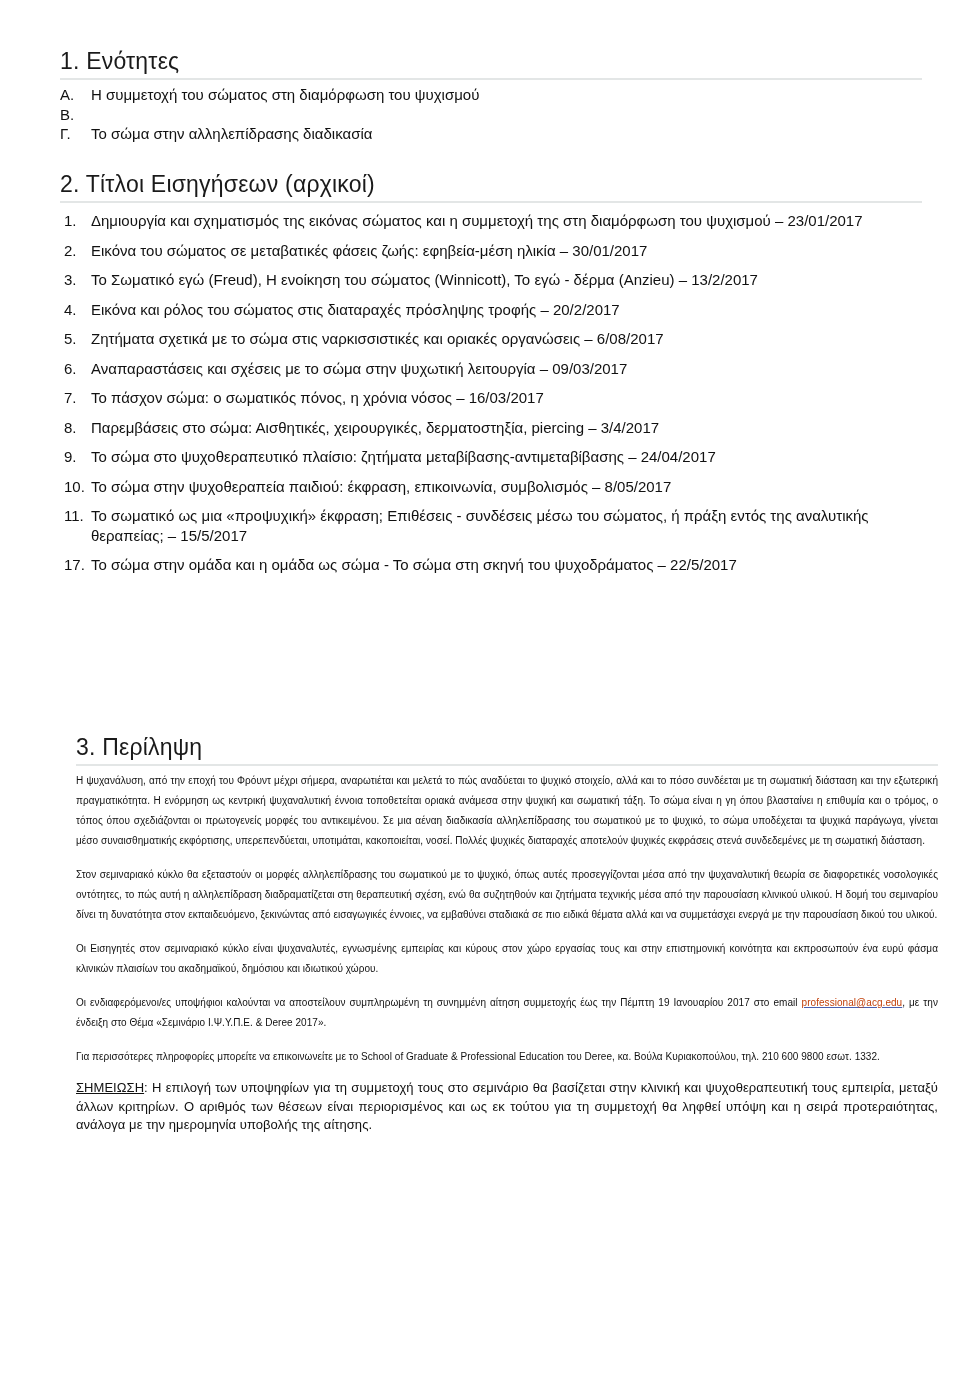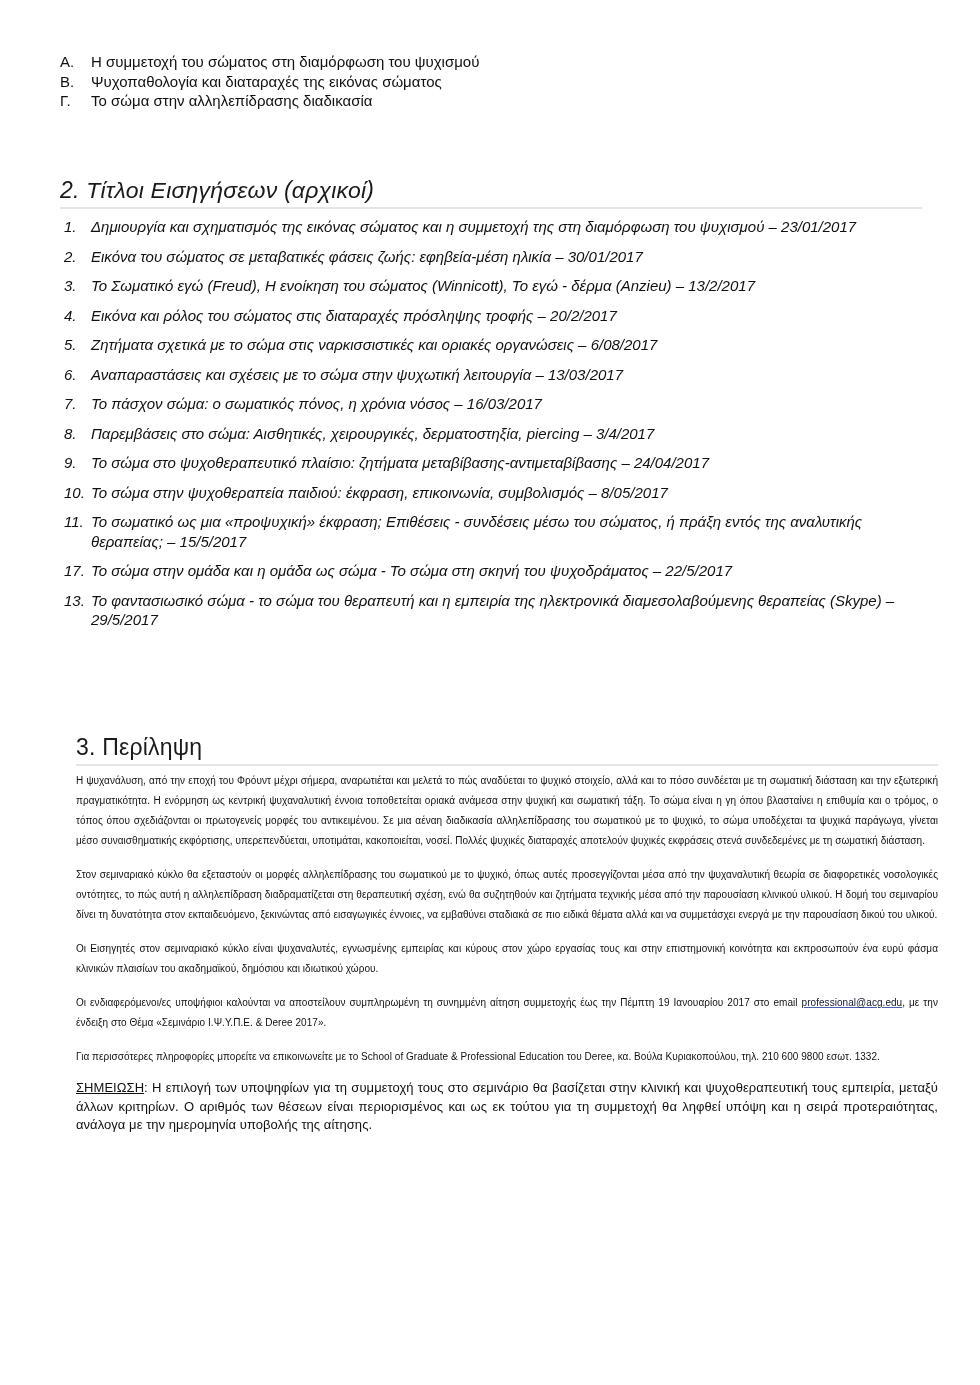--- a/index.html
+++ b/index.html
@@ -8,52 +8,52 @@
       font-family: "Liberation Sans", sans-serif; color: #111111;
     }
     .page { position: absolute; left: 60px; top: 0; width: 862px; }
     h2.sec {
       font-weight: normal; font-size: 23px; color: #1a1a1a;
       margin: 0; padding: 0 0 3px 0;
       border-bottom: 2px solid #e3e6e6; line-height: 28px;
       letter-spacing: 0.2px;
     }
     #s1 { position: absolute; top: 47px; left: 0; width: 862px; }
-    #s2 { position: absolute; top: 176px; left: 0; width: 862px; font-style: italic; }
+    #s2 { position: absolute; top: 170px; left: 0; width: 862px; }
     #s3 { position: absolute; top: 733px; left: 16px; width: 862px; }
     .letters { margin: 5px 0 0 0; padding: 0; list-style: none; }
     .letters li { display: flex; font-size: 15px; line-height: 19.5px; }
     .letters .mk { width: 31px; flex: none; }
     .topics { margin: 8px 0 0 0; padding: 0; list-style: none; }
     .topics li { display: flex; font-size: 15px; line-height: 19.5px; margin-bottom: 10px; }
     .topics .mk { width: 31px; flex: none; text-align: left; padding-left: 4px; box-sizing: border-box; }
     .topics .tx { flex: 1; }
     .para {
       font-size: 10px; line-height: 20px; text-align: justify;
       margin: 0 0 14px 0; letter-spacing: 0.05px;
     }
     .paras { margin-top: 5px; }
-    .email { color: #0f172a; text-decoration: underline; text-decoration-color: #4a5fb0; }
+    .email { color: #c2410c; text-decoration: underline; text-decoration-color: #4a5fb0; }
     .note { font-size: 13px; line-height: 18.5px; text-align: justify; margin-top: -2px; }
     .note .lbl { text-decoration: underline; }
   </style>
 </head>
 <body>
 
 <div class="page">
 
   <section id="s1">
+    <h2 class="sec">1. Ενότητες</h2>
     <ul class="letters">
       <li>
           <span class="mk">Α.</span>
           <span>Η συμμετοχή του σώματος στη διαμόρφωση του ψυχισμού</span>
         </li>
       <li>
           <span class="mk">Β.</span>
-          <span>Ψυχοπαθολογία και διαταραχές της εικόνας σώματος</span>
         </li>
       <li>
           <span class="mk">Γ.</span>
           <span>Το σώμα στην αλληλεπίδρασης διαδικασία</span>
         </li>
     </ul>
   </section>
 
   <section id="s2">
     <h2 class="sec">2. Τίτλοι Εισηγήσεων (αρχικοί)</h2>
@@ -73,21 +73,21 @@
       <li>
           <span class="mk">4.</span>
           <span class="tx">Εικόνα και ρόλος του σώματος στις διαταραχές πρόσληψης τροφής – 20/2/2017</span>
         </li>
       <li>
           <span class="mk">5.</span>
           <span class="tx">Ζητήματα σχετικά με το σώμα στις ναρκισσιστικές και οριακές οργανώσεις – 6/08/2017</span>
         </li>
       <li>
           <span class="mk">6.</span>
-          <span class="tx">Αναπαραστάσεις και σχέσεις με το σώμα στην ψυχωτική λειτουργία – 13/03/2017</span>
+          <span class="tx">Αναπαραστάσεις και σχέσεις με το σώμα στην ψυχωτική λειτουργία – 09/03/2017</span>
         </li>
       <li>
           <span class="mk">7.</span>
           <span class="tx">Το πάσχον σώμα: ο σωματικός πόνος, η χρόνια νόσος – 16/03/2017</span>
         </li>
       <li>
           <span class="mk">8.</span>
           <span class="tx">Παρεμβάσεις στο σώμα: Αισθητικές, χειρουργικές, δερματοστηξία, piercing – 3/4/2017</span>
         </li>
       <li>
@@ -99,24 +99,20 @@
           <span class="tx">Το σώμα στην ψυχοθεραπεία παιδιού: έκφραση, επικοινωνία, συμβολισμός – 8/05/2017</span>
         </li>
       <li>
           <span class="mk">11.</span>
           <span class="tx">Το σωματικό ως μια «προψυχική» έκφραση; Επιθέσεις - συνδέσεις μέσω του σώματος, ή πράξη εντός της αναλυτικής θεραπείας; – 15/5/2017</span>
         </li>
       <li>
           <span class="mk">17.</span>
           <span class="tx">Το σώμα στην ομάδα και η ομάδα ως σώμα - Το σώμα στη σκηνή του ψυχοδράματος – 22/5/2017</span>
         </li>
-      <li>
-          <span class="mk">13.</span>
-          <span class="tx">Το φαντασιωσικό σώμα - το σώμα του θεραπευτή και η εμπειρία της ηλεκτρονικά διαμεσολαβούμενης θεραπείας (Skype) – 29/5/2017</span>
-        </li>
     </ol>
   </section>
 
   <section id="s3">
     <h2 class="sec">3. Περίληψη</h2>
     <div class="paras">
       <p class="para">Η ψυχανάλυση, από την εποχή του Φρόυντ μέχρι σήμερα, αναρωτιέται και μελετά το πώς αναδύεται το ψυχικό στοιχείο, αλλά και το πόσο συνδέεται με τη σωματική διάσταση και την εξωτερική πραγματικότητα. Η ενόρμηση ως κεντρική ψυχαναλυτική έννοια τοποθετείται οριακά ανάμεσα στην ψυχική και σωματική τάξη. Το σώμα είναι η γη όπου βλασταίνει η επιθυμία και ο τρόμος, ο τόπος όπου σχεδιάζονται οι πρωτογενείς μορφές του αντικειμένου. Σε μια αέναη διαδικασία αλληλεπίδρασης του σωματικού με το ψυχικό, το σώμα υποδέχεται τα ψυχικά παράγωγα, γίνεται μέσο συναισθηματικής εκφόρτισης, υπερεπενδύεται, υποτιμάται, κακοποιείται, νοσεί. Πολλές ψυχικές διαταραχές αποτελούν ψυχικές εκφράσεις στενά συνδεδεμένες με τη σωματική διάσταση.</p>
       <p class="para">Στον σεμιναριακό κύκλο θα εξεταστούν οι μορφές αλληλεπίδρασης του σωματικού με το ψυχικό, όπως αυτές προσεγγίζονται μέσα από την ψυχαναλυτική θεωρία σε διαφορετικές νοσολογικές οντότητες, το πώς αυτή η αλληλεπίδραση διαδραματίζεται στη θεραπευτική σχέση, ενώ θα συζητηθούν και ζητήματα τεχνικής μέσα από την παρουσίαση κλινικού υλικού. Η δομή του σεμιναρίου δίνει τη δυνατότητα στον εκπαιδευόμενο, ξεκινώντας από εισαγωγικές έννοιες, να εμβαθύνει σταδιακά σε πιο ειδικά θέματα αλλά και να συμμετάσχει ενεργά με την παρουσίαση δικού του υλικού.</p>
       <p class="para">Οι Εισηγητές στον σεμιναριακό κύκλο είναι ψυχαναλυτές, εγνωσμένης εμπειρίας και κύρους στον χώρο εργασίας τους και στην επιστημονική κοινότητα και εκπροσωπούν ένα ευρύ φάσμα κλινικών πλαισίων του ακαδημαϊκού, δημόσιου και ιδιωτικού χώρου.</p>
       <p class="para"><span>Οι ενδιαφερόμενοι/ες υποψήφιοι καλούνται να αποστείλουν συμπληρωμένη τη συνημμένη αίτηση συμμετοχής έως την Πέμπτη 19 Ιανουαρίου 2017 στο email </span><a class="email">professional@acg.edu</a><span>, με την ένδειξη στο Θέμα «Σεμινάριο Ι.Ψ.Υ.Π.Ε. &amp; Deree 2017».</span></p>

